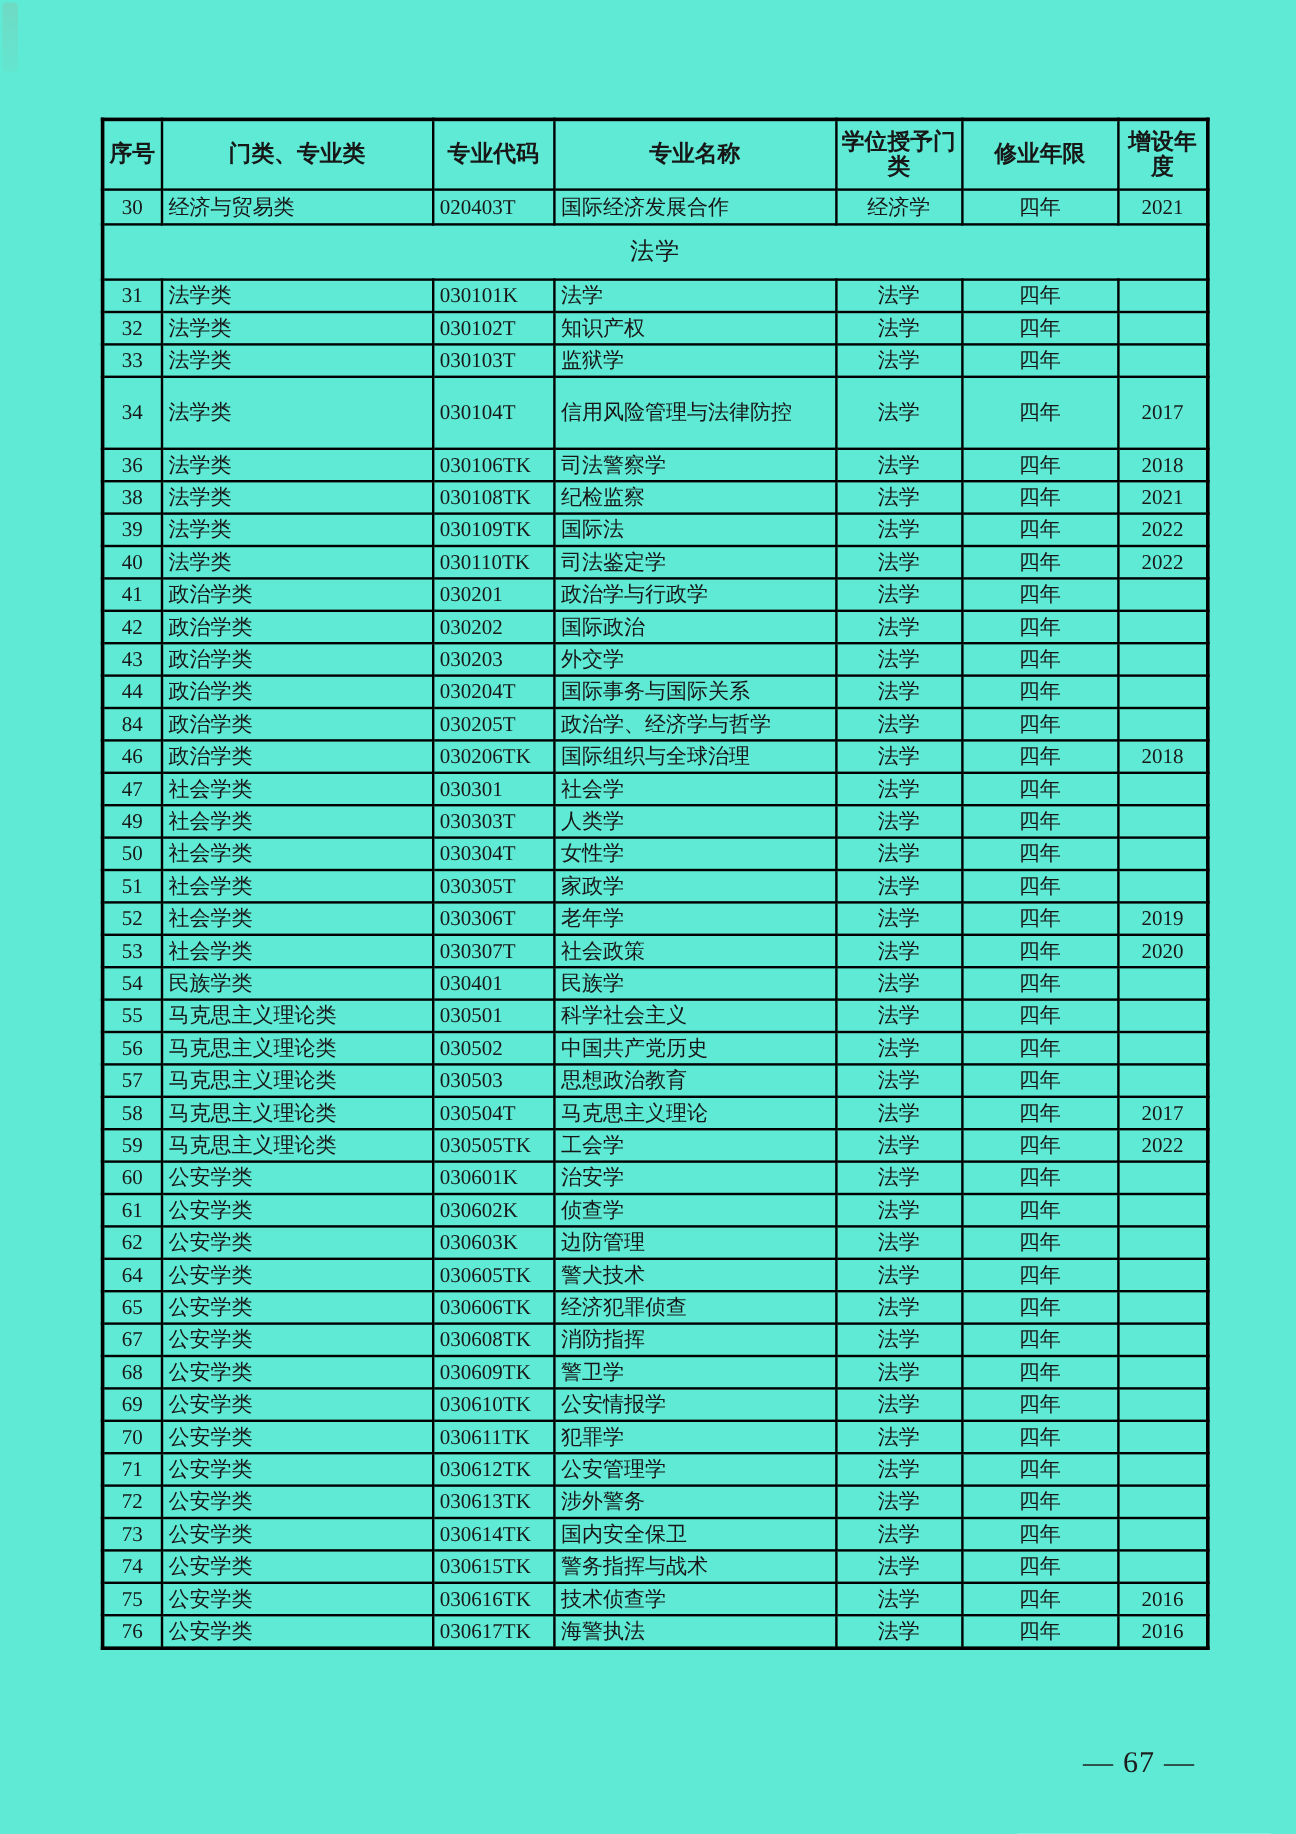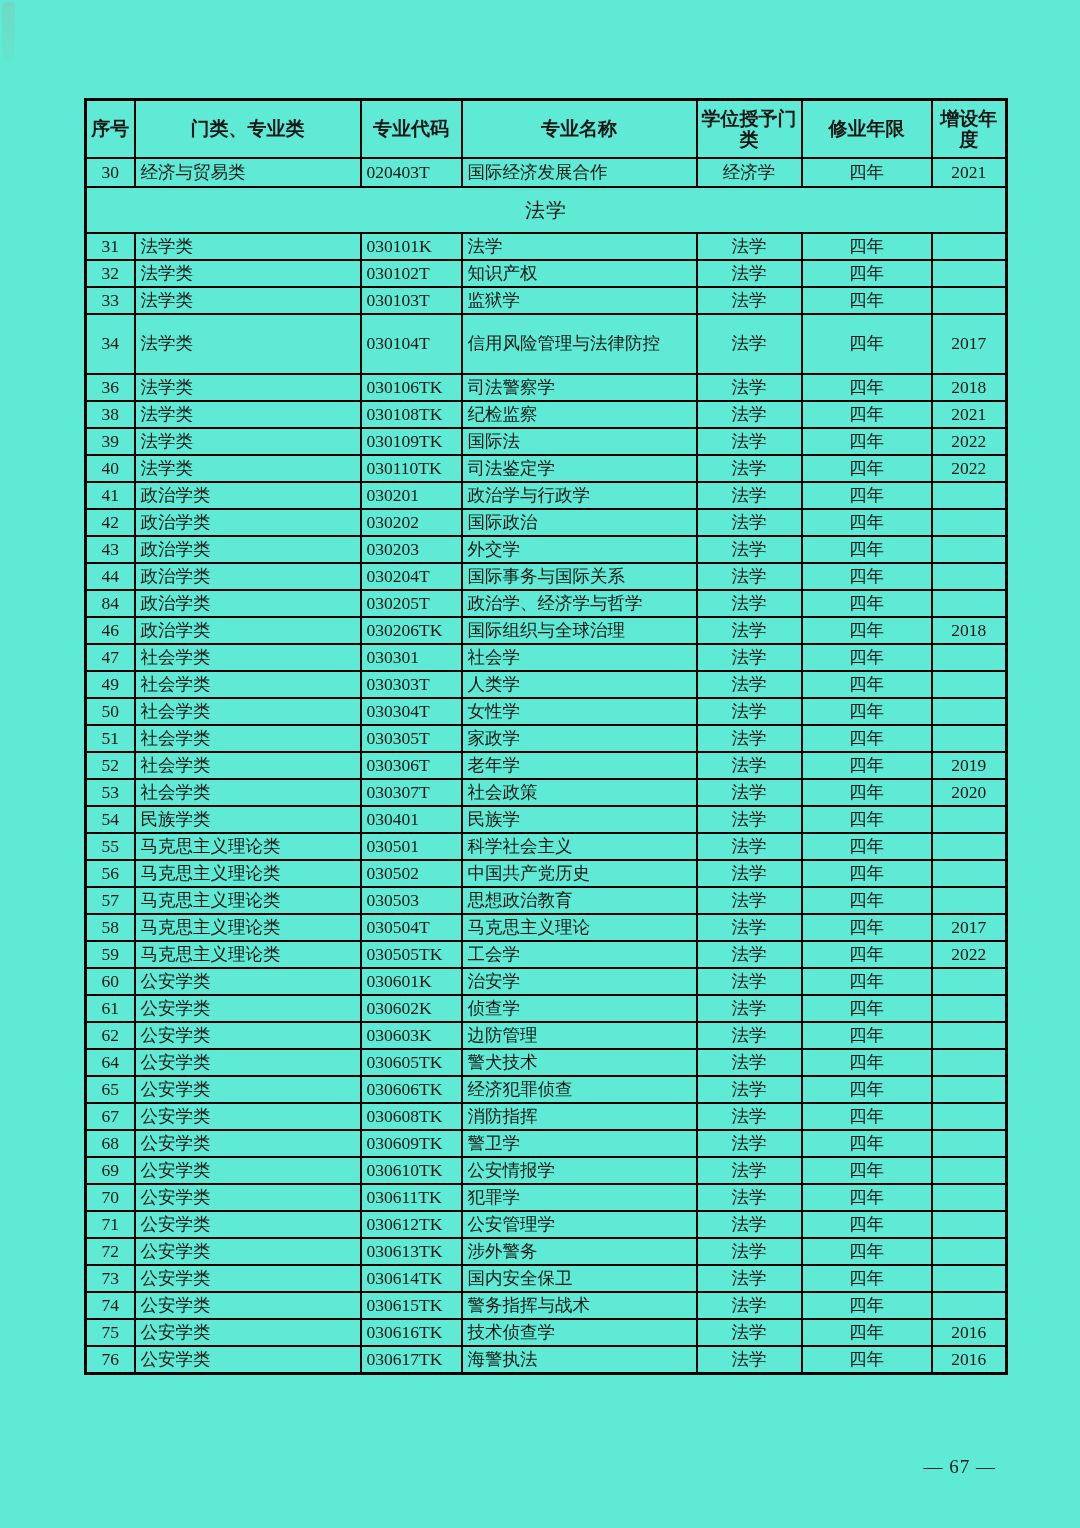--- a/index.html
+++ b/index.html
@@ -33,21 +33,21 @@
   .majors td{font-size:17.5px;height:23px;}
   .majors td.c{text-align:center;}
   .majors td.l{text-align:left;padding-left:5px;}
   .majors tr.first-row td{height:25px;}
   .majors tr.section-row td{
     height:42px;text-align:center;font-size:20px;letter-spacing:1px;
   }
   .majors tr.tall-row td{height:56px;}
   .pageno{
     position:absolute;top:1456px;right:84px;
-    font-size:19px;color:#1d1d1d;letter-spacing:1px;
+    font-size:25px;color:#1d1d1d;letter-spacing:1px;
   }
 </style>
 </head>
 <body>
 
 <div class="page">
   <div class="scan-mark"></div>
 
   <table class="majors">
     <colgroup>

